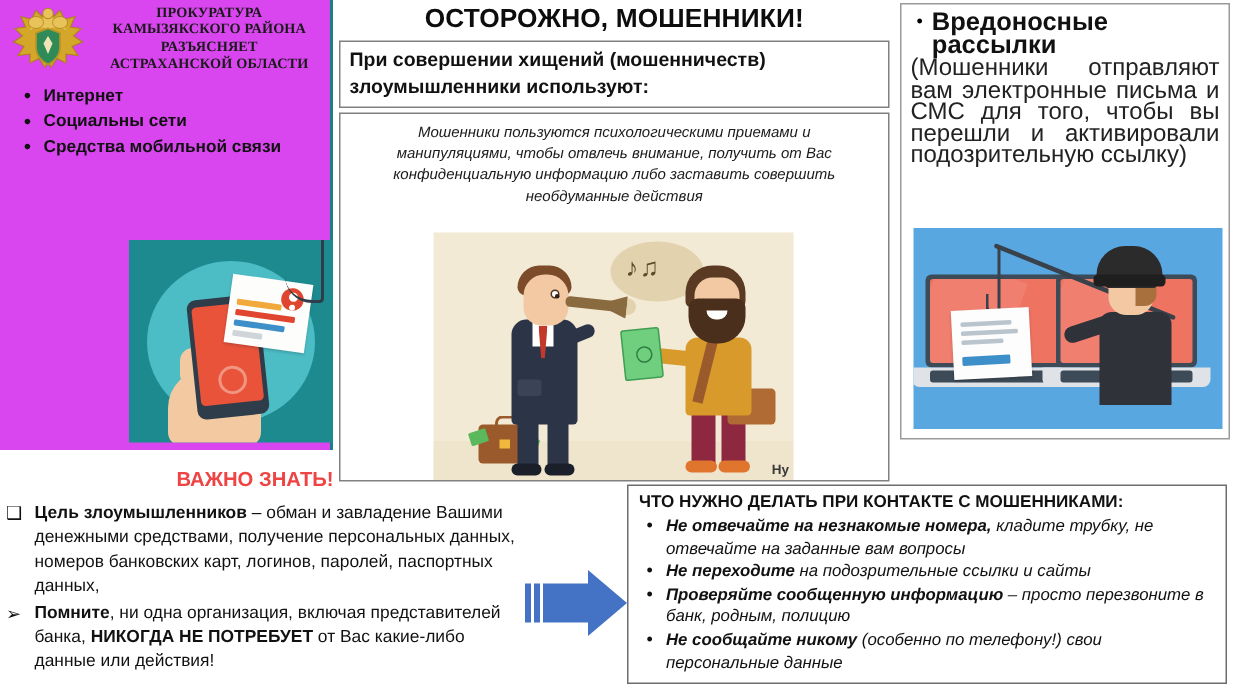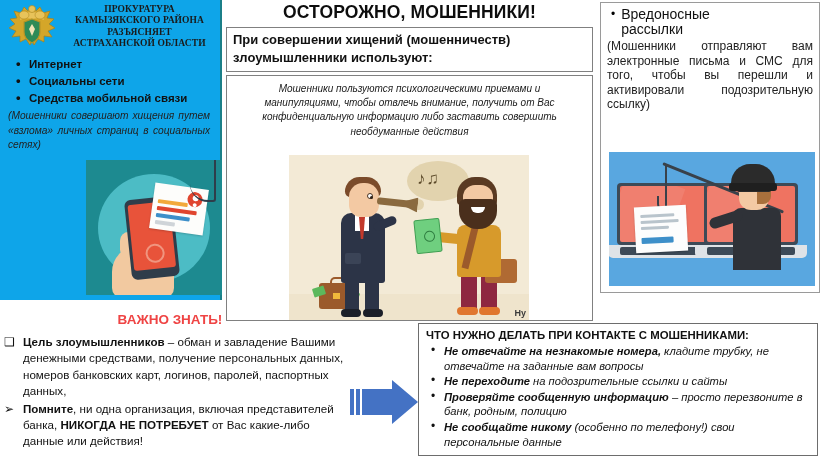--- a/index.html
+++ b/index.html
@@ -8,21 +8,21 @@
     background: #ffffff;
     font-family: "Liberation Sans", sans-serif;
     overflow: hidden;
   }
   .page { position: relative; width: 822px; height: 461px; background:#fff; }
 
   
   .panel-left {
     position: absolute; left: 0; top: 0; width: 222px; height: 300px;
     border-right: 2px solid #1b7f88;
-    background: #0ea5e9;
+    background: #d946ef;
     padding: 2px 4px 0 4px;
   }
   .emblem-row { display: flex; align-items: flex-start; gap: 3px; }
   .emblem { width: 56px; height: 48px; flex: none; }
   .prok-title {
     font-family: "Liberation Serif", serif;
     font-weight: bold; font-size: 9.5px; line-height: 11.4px;
     color: #1a1a1a; text-align: center; padding-top: 2px; flex: 1;
     letter-spacing: .1px;
   }
@@ -157,22 +157,22 @@
   .m2-shoe2{position:absolute;left:190px;top:152px;width:21px;height:8px;background:#e0762e;border-radius:4px;}
   .wm{position:absolute;right:3px;bottom:2px;font-size:9px;font-weight:bold;color:#3a3a3a;}
 
   
   .panel-right {
     position: absolute; left: 600px; top: 2px; width: 220px; height: 291px;
     border: 1.5px solid #9a9a9a; background: #fff; padding: 4px 6px;
   }
   .rp-bullet { display:flex; gap:6px; padding-left:4px; }
   .rp-bullet .dot { font-size: 12px; line-height: 15px; }
-  .rp-bullet .txt { font-size: 14px; font-weight: normal; line-height: 15px; color:#111; }
-  .rp-note { font-size: 12px; line-height: 14.5px; color:#222; text-align: justify; margin-top:2px; }
+  .rp-bullet .txt { font-size: 17px; font-weight: bold; line-height: 15px; color:#111; }
+  .rp-note { font-size: 16px; line-height: 14.5px; color:#222; text-align: justify; margin-top:2px; }
   .mail-img {
     position:absolute; left:8px; bottom:6px; width: 206px; height: 134px;
     background:#59a7e0; overflow:hidden;
   }
   .lap { position:absolute; bottom:28px; }
   .lap .lid { width:94px; height:62px; background:#3d4a57; border-radius:4px; padding:3px; }
   .lap .scr { width:100%; height:100%; background:#ef7361; border-radius:2px; position:relative; overflow:hidden;}
   .lap .scr::after{content:"";position:absolute;left:-10px;top:-10px;width:60px;height:100px;background:rgba(255,255,255,.09);transform:rotate(20deg);}
   .lap .base { width:112px; height:13px; background:#dfe3e7; border-radius:0 0 5px 5px; margin-left:-9px; position:relative;}
   .lap .keys { position:absolute; left:12px; top:2px; width:88px; height:8px; background:#3d4a57; border-radius:2px;}
@@ -247,21 +247,20 @@
         <div>РАЗЪЯСНЯЕТ</div>
         <div>АСТРАХАНСКОЙ ОБЛАСТИ</div>
       </div>
     </div>
 
     <ul class="bullets">
       <li>Интернет</li>
       <li>Социальны сети</li>
       <li class="ital">Средства мобильной связи</li>
     </ul>
-    <div class="note-left">(Мошенники совершают хищения путем «взлома» личных страниц в социальных сетях)</div>
   </div>
 
   <div class="phish-img">
     <div class="phish-circle"></div>
     <div class="ph-hand"></div>
     <div class="ph-phone">
         <div class="ph-screen"></div>
       </div>
     <div class="ph-card">
       <span class="av"></span>

